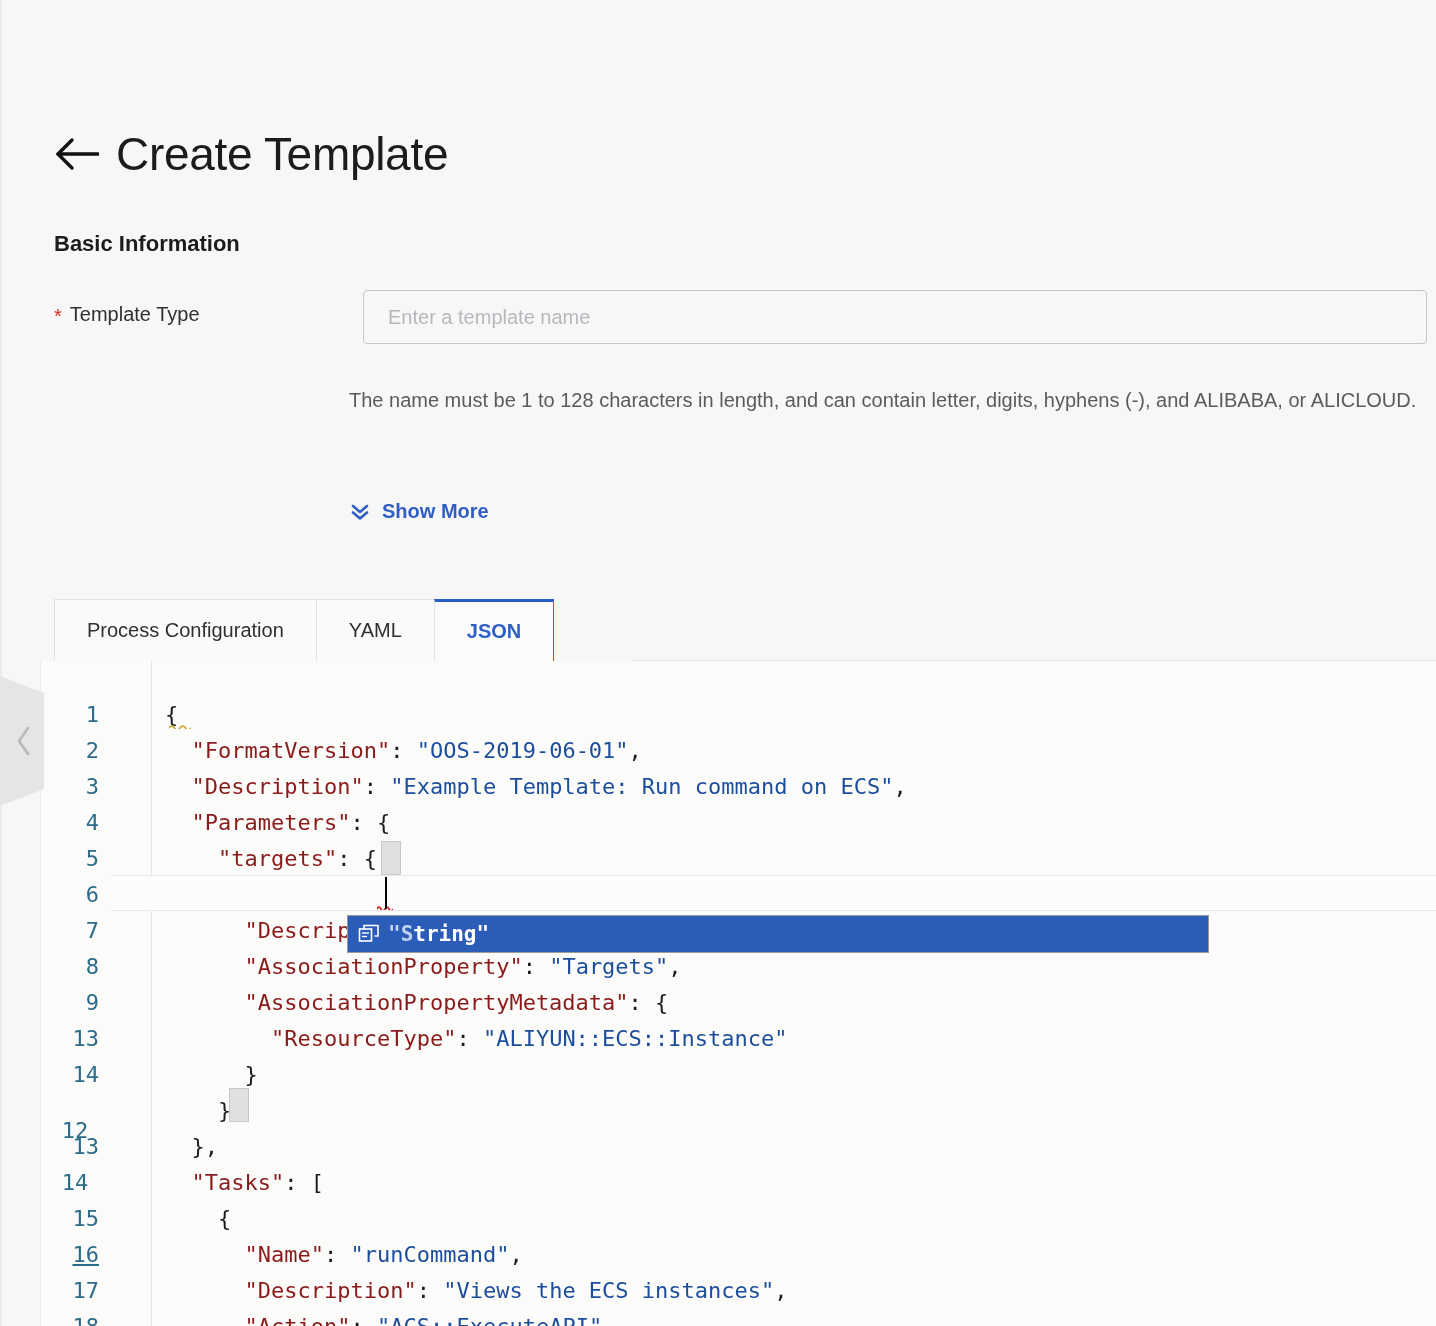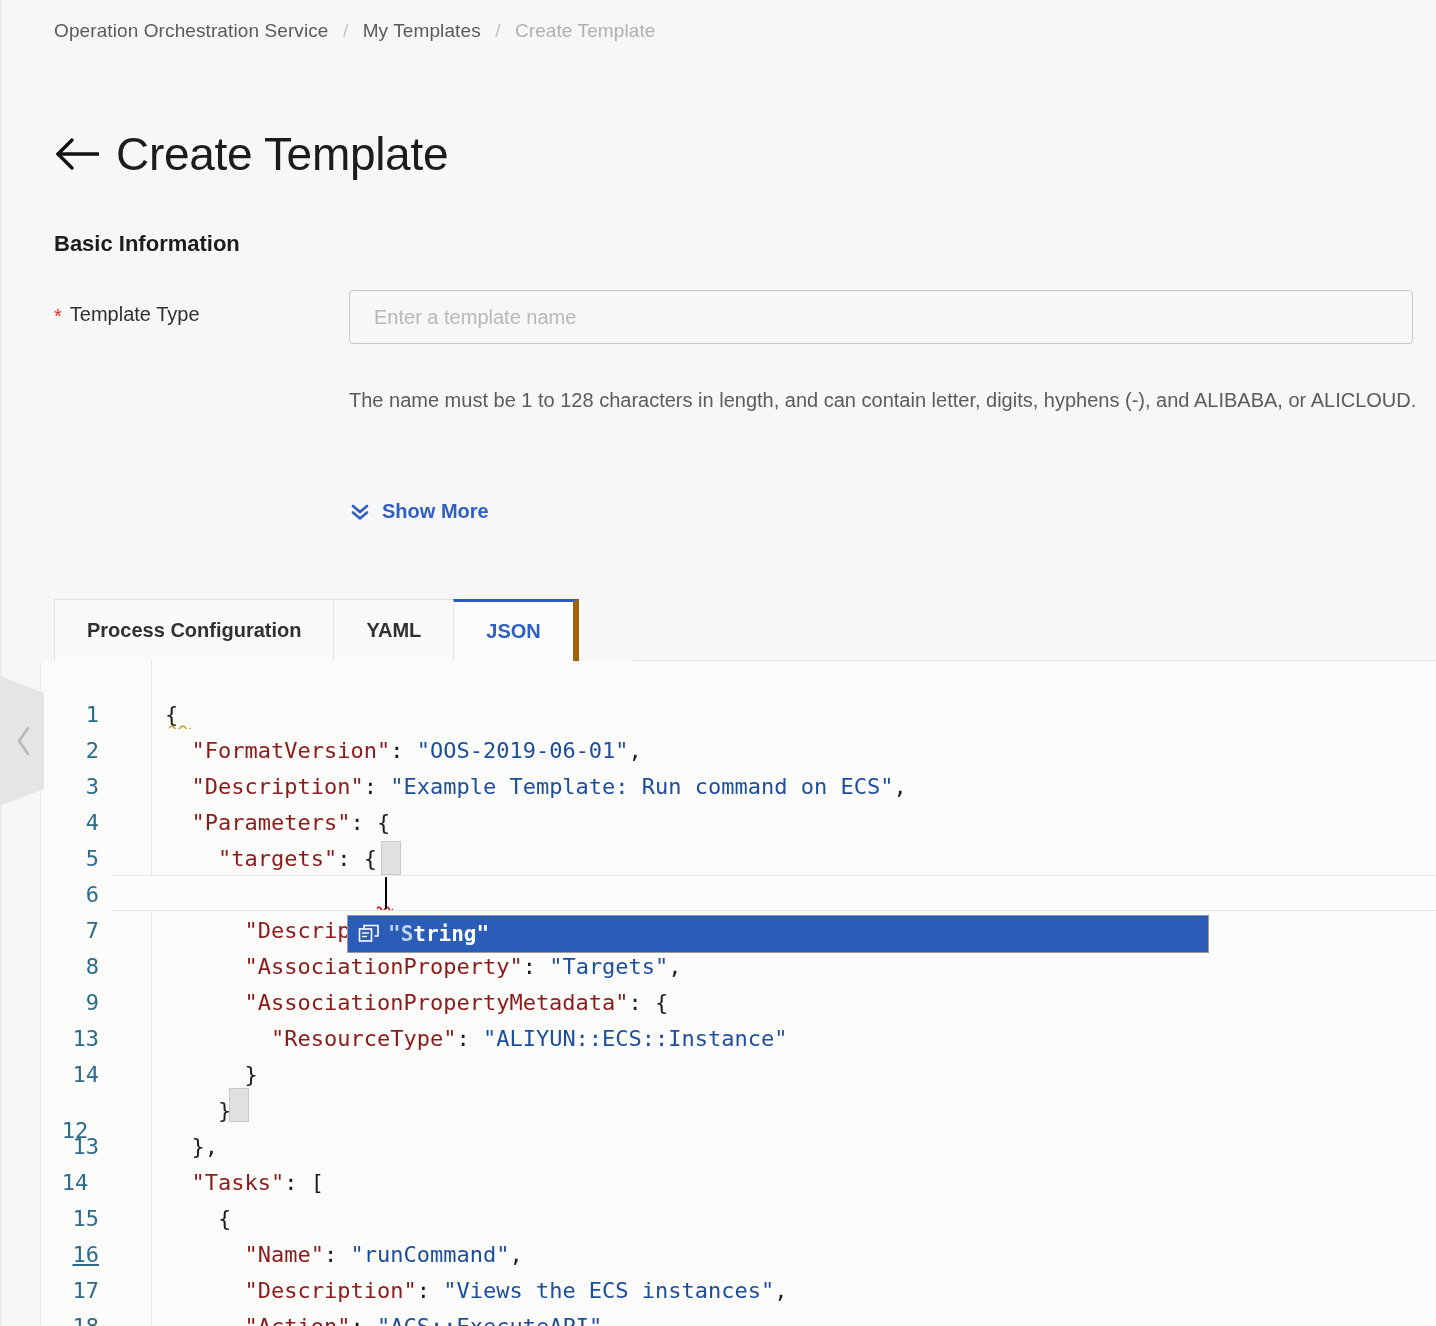--- a/index.html
+++ b/index.html
@@ -68,21 +68,21 @@
     white-space: nowrap;
   }
   .form-label .req {
     color: #d93026;
     margin-right: 8px;
     font-size: 20px;
     position: relative; top: 2px;
   }
   .name-input {
     position: absolute;
-    left: 349px; top: 290px;
+    left: 363px; top: 290px;
     width: 1064px; height: 54px;
     border: 1px solid #c4c7cb;
     border-radius: 4px;
     background: #f7f7f7;
     font-family: "Liberation Sans", sans-serif;
     font-size: 20px;
     color: #333;
     padding: 0 24px;
     outline: none;
   }
@@ -122,29 +122,28 @@
     display: flex; align-items: center; justify-content: center;
     padding: 0 32px;
     font-size: 20px;
     color: #303030;
     background: #fafafa;
     border: 1px solid #e3e3e3;
     border-bottom: none;
     margin-right: -1px;
     cursor: pointer;
     white-space: nowrap;
-    font-weight: bold;
   }
   .tab.active {
     background: #fbfbfb;
     color: #2f5fc4;
     font-weight: bold;
     border-top: 3px solid #2b5cc4;
     border-left: 1px solid #e3e3e3;
-    border-right: 6px solid #a16207;
+    border-right: 1px solid #a16207;
     position: relative;
     z-index: 3;
   }
   .tab-filler {
     position: absolute;
     left: 633px; top: 599px;
     width: 803px; height: 62px;
     border-bottom: 1px solid #e3e3e3;
   }
 
@@ -276,27 +275,20 @@
     background: #ececec;
   }
 </style>
 </head>
 <body>
 
 <div id="page">
 
   <div class="page-left-border"></div>
 
-  <nav class="breadcrumb">
-    <span class="crumb">Operation Orchestration Service</span>
-    <span class="sep">/</span>
-    <span class="crumb">My Templates</span>
-    <span class="sep">/</span>
-    <span class="crumb last">Create Template</span>
-  </nav>
 
   <div class="title-row">
     <span class="back-arrow">
       <svg width="44" height="34" viewBox="0 0 44 34" aria-hidden="true">
         <path d="M17 3 L3 17 L17 31" fill="none" stroke="#111" stroke-width="3.4" stroke-linecap="round" stroke-linejoin="round"></path>
         <path d="M3 17 L43 17" fill="none" stroke="#111" stroke-width="3.4" stroke-linecap="round"></path>
       </svg>
     </span>
     <h1 class="page-title">Create Template</h1>
   </div>

